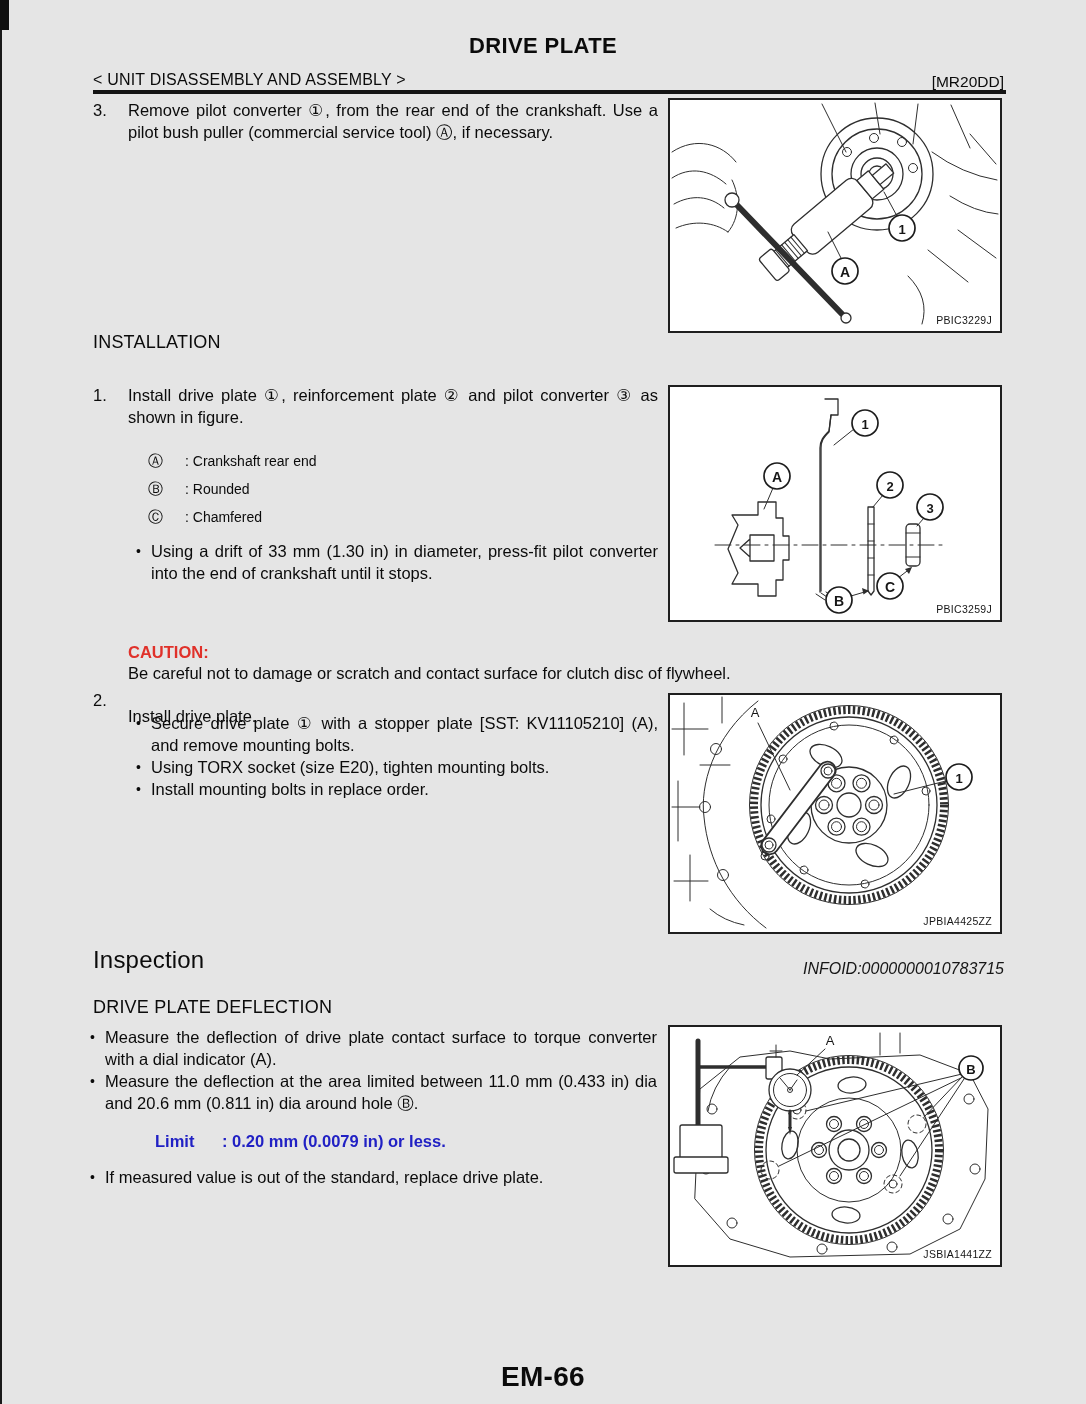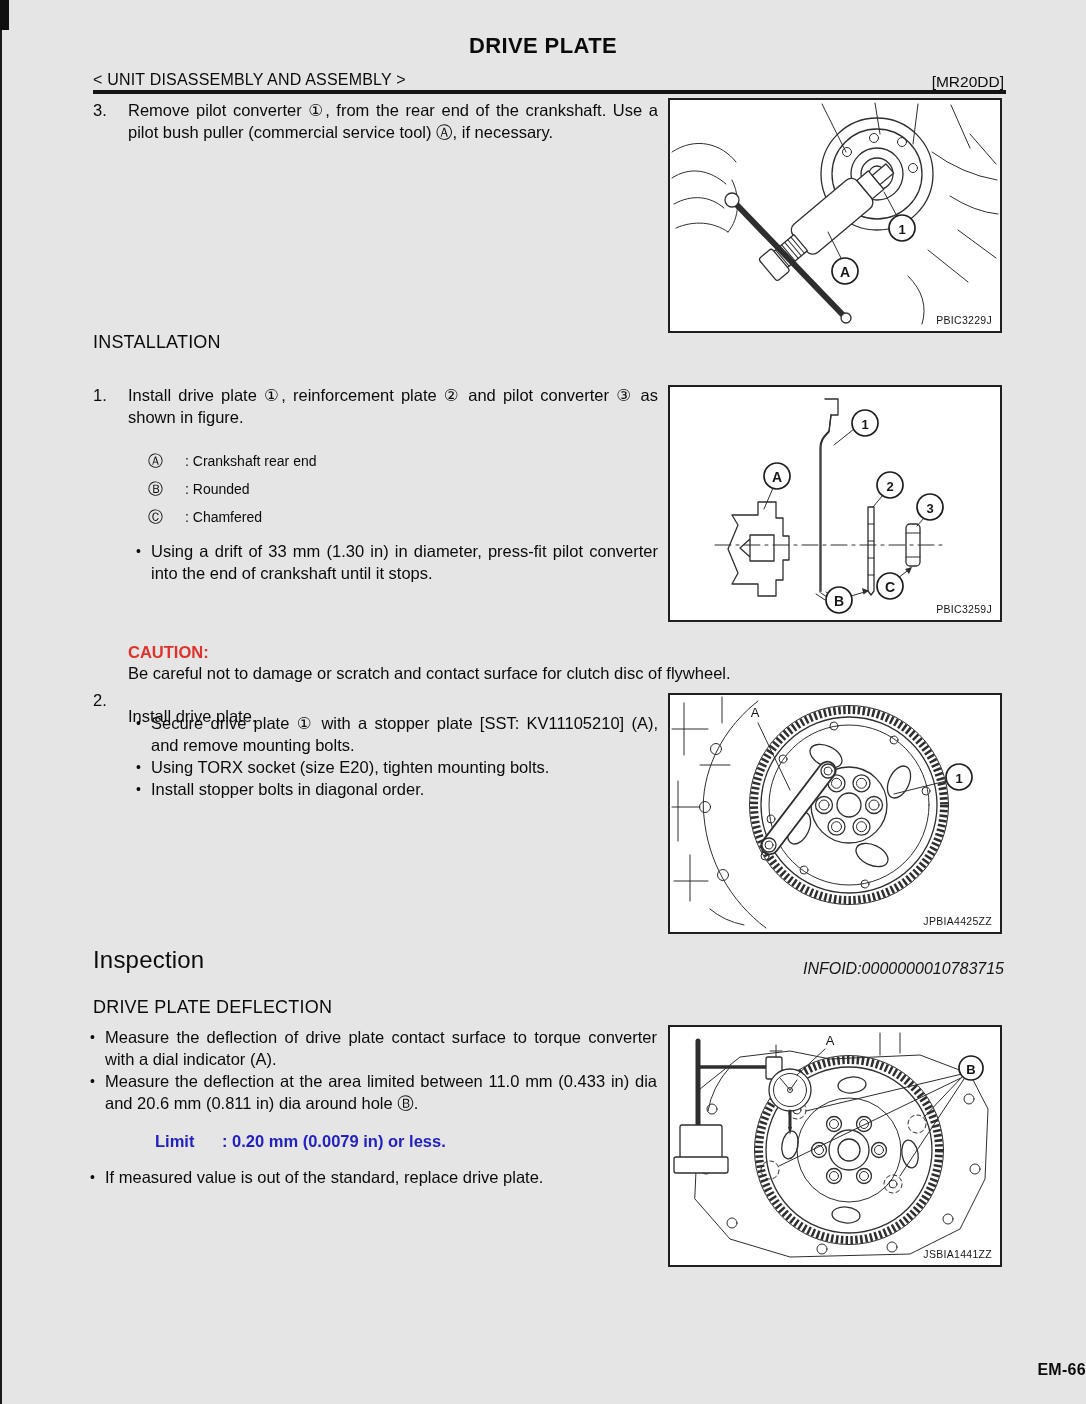--- a/index.html
+++ b/index.html
@@ -27,22 +27,22 @@
   .bullet-item::before { content:"\2022"; position:absolute; left:0; top:0; font-size:14px; }
   .section-heading { position:absolute; font-size:18px; letter-spacing:0.2px; }
   .big-heading { position:absolute; font-size:24px; letter-spacing:0.2px; }
   .infoid { position:absolute; font-size:16px; font-style:italic; color:#161616; }
   .legend-row { position:absolute; left:148px; font-size:14px; }
   .legend-key { display:inline-block; width:37px; font-size:15px; }
   .caution-label { position:absolute; left:128px; top:643px; font-weight:bold; font-size:16.5px; }
   .caution-text { position:absolute; left:128px; top:664px; font-weight:normal; font-size:16.5px; white-space:nowrap; }
   .limit-row { position:absolute; left:155px; top:1132px; font-size:16.5px; font-weight:bold; }
   .limit-label { display:inline-block; width:67px; }
-  .footer-page { position:absolute; left:0; top:1361px; width:100%; text-align:right;
-                 font-size:16px; font-weight:bold; letter-spacing:0.3px; }
+  .footer-page { position:absolute; left:0; top:1361px; width:100%; text-align:center;
+                 font-size:28px; font-weight:bold; letter-spacing:0.3px; }
 
   
   .fig { position:absolute; left:668px; width:330px; border:2px solid #1f1f1f; background:#fff; box-sizing:content-box; }
   .fig svg { display:block; }
   .fig-code { position:absolute; right:8px; bottom:5px; font-size:10.5px; letter-spacing:0.3px; color:#161616; }
   .lineart { stroke:#2e2e2e; stroke-width:1.3; fill:none; stroke-linecap:round; stroke-linejoin:round; }
   .thin { stroke-width:1; }
   .whitefill { fill:#ffffff; }
   svg text.callout { font-family:"Liberation Sans","DejaVu Sans",sans-serif; font-weight:bold; fill:#161616; }
   .callout-circle { fill:#ffffff; stroke:#1c1c1c; stroke-width:1.7; }
@@ -202,21 +202,21 @@
   <div class="caution-text">Be careful not to damage or scratch and contact surface for clutch disc of flywheel.</div>
 
   <div class="step body-text" style="left:93px; top:689px;">
     <span class="num">2.</span>
     <div class="txt" style="text-align:left;margin-top:16px;">Install drive plate.</div>
   </div>
 
   <div class="bullet-list body-text" style="left:136px; top:712px; width:522px;">
     <div class="bullet-item">Secure drive plate ① with a stopper plate [SST: KV11105210] (A), and remove mounting bolts.</div>
     <div class="bullet-item">Using TORX socket (size E20), tighten mounting bolts.</div>
-    <div class="bullet-item">Install stopper bolts in diagonal order.</div>
+    <div class="bullet-item">Install mounting bolts in replace order.</div>
   </div>
 
   <div class="fig" style="top:693px; height:237px;">
     <svg viewBox="0 0 330 237" width="330" height="237">
 
       <path class="lineart thin" d="M14,8 v52 M2,34 h36 M52,2 v26 M30,70 h30 M8,86 v60 M2,112 h28 M20,160 v46 M4,186 h34 M40,214 q14,12 34,16"></path>
       <path class="lineart thin" d="M88,6 C 42,42 30,92 34,122 C 38,166 60,206 96,233"></path>
       <circle class="lineart thin" cx="46" cy="54" r="5.5"></circle>
       <circle class="lineart thin" cx="35" cy="112" r="5.5"></circle>
       <circle class="lineart thin" cx="53" cy="180" r="5.5"></circle>

